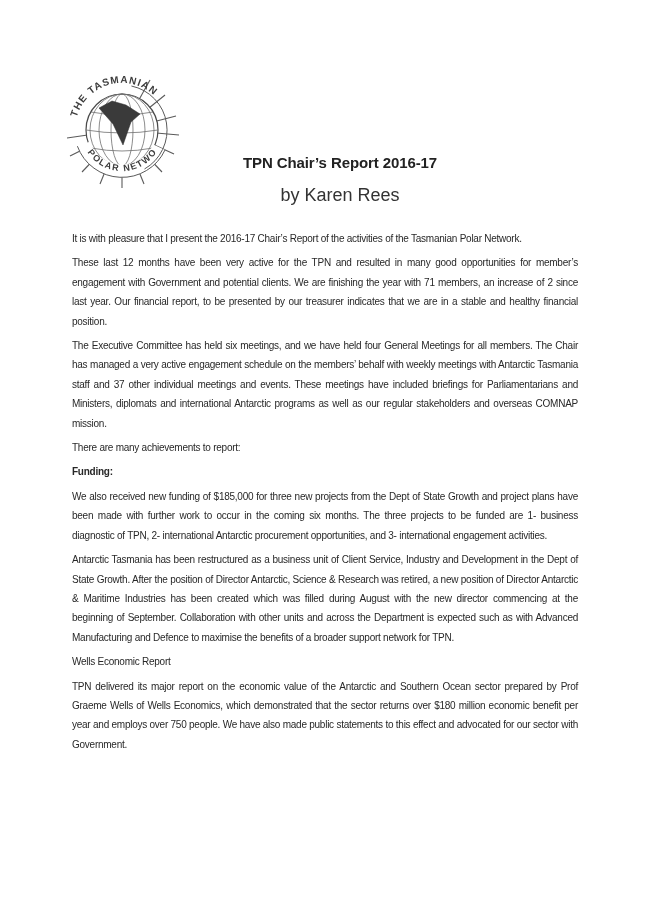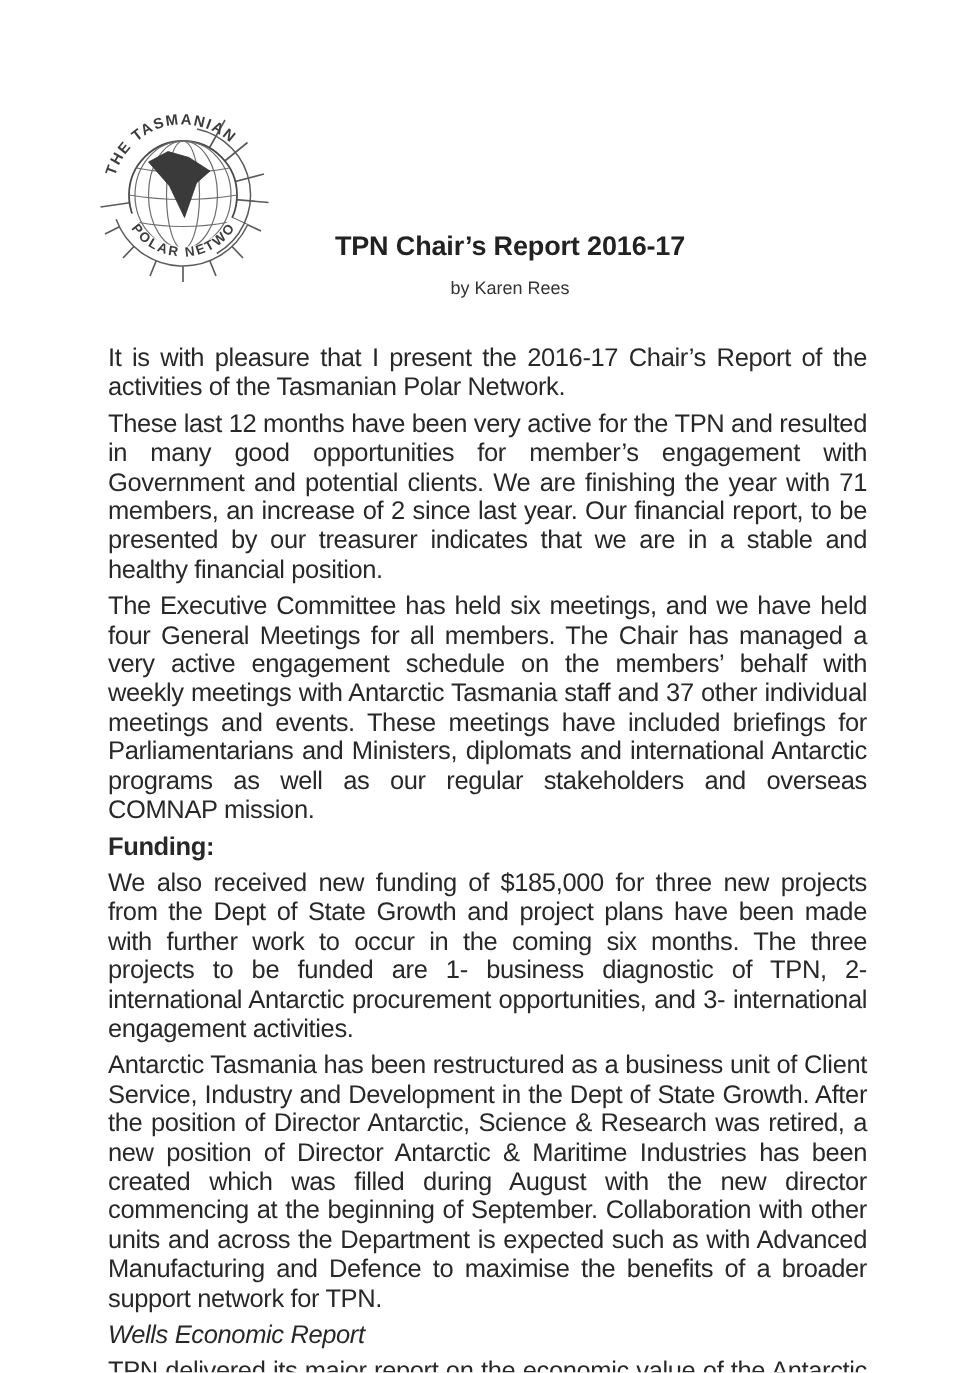--- a/index.html
+++ b/index.html
@@ -19,49 +19,49 @@
     width: 120px;
     height: 120px;
   }
   .title {
     position: absolute;
     top: 154px;
     left: 90px;
     width: 500px;
     text-align: center;
     font-weight: bold;
-    font-size: 18px;
+    font-size: 15px;
     letter-spacing: -0.1px;
     color: #222222;
   }
   .byline {
     position: absolute;
     top: 185px;
     left: 90px;
     width: 500px;
     text-align: center;
-    font-size: 12px;
+    font-size: 18px;
     color: #333333;
   }
   .content {
     position: absolute;
     top: 229px;
     left: 72px;
     width: 506px;
   }
   .content p {
     margin: 0 0 5px 0;
-    font-size: 17px;
+    font-size: 10px;
     line-height: 19.4px;
     text-align: justify;
     letter-spacing: -0.25px;
     color: #282828;
   }
   .content p.heading { font-weight: bold; text-align: left; }
-  .content p.subheading-italic { font-style: italic; text-align: left; }
+  .content p.subheading-italic { text-align: left; }
   .logo text {
     font-family: "Liberation Sans", sans-serif;
     font-weight: bold;
     fill: #3c3c3c;
   }
 </style>
 </head>
 <body>
 
 <div class="page">
@@ -115,20 +115,21 @@
     </svg>
   </div>
 
   <div class="title">TPN Chair’s Report 2016-17</div>
   <div class="byline">by Karen Rees</div>
 
   <div class="content" id="content">
       <p class="paragraph">It is with pleasure that I present the 2016-17 Chair’s Report of the activities of the Tasmanian Polar Network.</p>
       <p class="paragraph">These last 12 months have been very active for the TPN and resulted in many good opportunities for member’s engagement with Government and potential clients. We are finishing the year with 71 members, an increase of 2 since last year. Our financial report, to be presented by our treasurer indicates that we are in a stable and healthy financial position.</p>
       <p class="paragraph">The Executive Committee has held six meetings, and we have held four General Meetings for all members. The Chair has managed a very active engagement schedule on the members’ behalf with weekly meetings with Antarctic Tasmania staff and 37 other individual meetings and events. These meetings have included briefings for Parliamentarians and Ministers, diplomats and international Antarctic programs as well as our regular stakeholders and overseas COMNAP mission.</p>
+      <p class="paragraph">There are many achievements to report:</p>
       <p class="heading">Funding:</p>
       <p class="paragraph">We also received new funding of $185,000 for three new projects from the Dept of State Growth and project plans have been made with further work to occur in the coming six months. The three projects to be funded are 1- business diagnostic of TPN, 2- international Antarctic procurement opportunities, and 3- international engagement activities.</p>
       <p class="paragraph">Antarctic Tasmania has been restructured as a business unit of Client Service, Industry and Development in the Dept of State Growth. After the position of Director Antarctic, Science &amp; Research was retired, a new position of Director Antarctic &amp; Maritime Industries has been created which was filled during August with the new director commencing at the beginning of September. Collaboration with other units and across the Department is expected such as with Advanced Manufacturing and Defence to maximise the benefits of a broader support network for TPN.</p>
       <p class="subheading-italic">Wells Economic Report</p>
       <p class="paragraph">TPN delivered its major report on the economic value of the Antarctic and Southern Ocean sector prepared by Prof Graeme Wells of Wells Economics, which demonstrated that the sector returns over $180 million economic benefit per year and employs over 750 people. We have also made public statements to this effect and advocated for our sector with Government.</p>
     </div>
 
 </div>
 
 </body></html>

